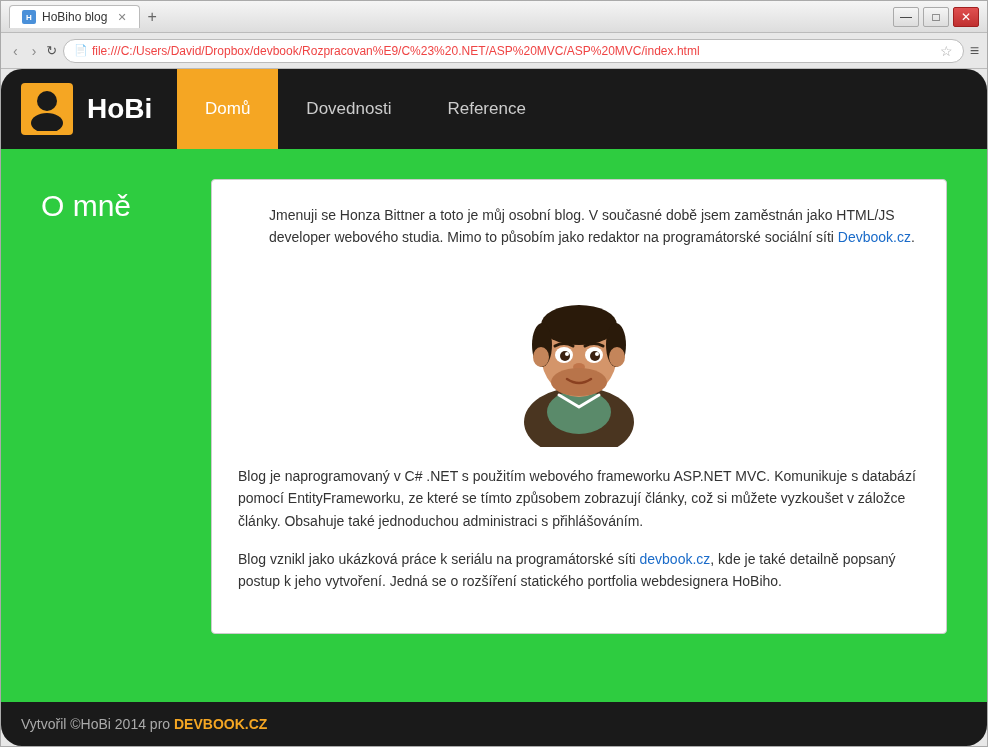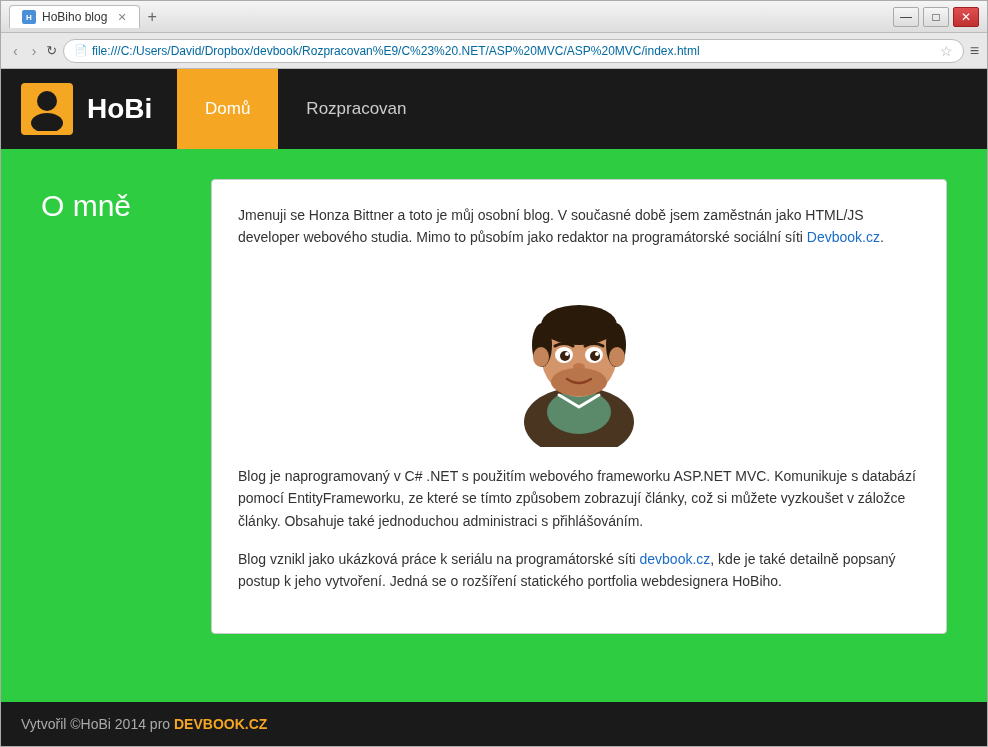--- a/index.html
+++ b/index.html
@@ -118,38 +118,39 @@
       display: flex;
       align-items: center;
       gap: 4px;
     }
     .url-icon {
       font-size: 11px;
       color: #666;
     }
     .url-text {
       font-size: 12px;
-      color: #0369a1;
+      color: #ef4444;
       flex: 1;
     }
     .url-star { font-size: 14px; color: #aaa; }
     .menu-btn {
       background: none;
       border: none;
       font-size: 16px;
       color: #555;
       cursor: pointer;
     }
 
     
     .website {
       flex: 1;
       display: flex;
       flex-direction: column;
       overflow: hidden;
+      border-radius: 21px;
     }
 
     
     .site-nav {
       background: #1a1a1a;
       height: 80px;
       display: flex;
       align-items: center;
       padding: 0 20px;
       flex-shrink: 0;
@@ -218,20 +219,21 @@
       border-radius: 4px;
       flex: 1;
       padding: 24px 26px;
       font-size: 14px;
       line-height: 1.6;
       color: #333;
     }
     .intro-text {
       color: #333;
       margin-bottom: 18px;
+      margin-left: 31px;
     }
     .link-text { color: #1a6bc9; text-decoration: none; }
 
     .avatar-container {
       display: flex;
       justify-content: center;
       margin: 10px 0 18px 0;
     }
     .cartoon-avatar {
       width: 150px;
@@ -301,21 +303,22 @@
 
           <svg width="38" height="44" viewBox="0 0 38 44" fill="none">
             <circle cx="19" cy="14" r="10" fill="#1a1a1a"></circle>
             <ellipse cx="19" cy="36" rx="16" ry="10" fill="#1a1a1a"></ellipse>
           </svg>
         </div>
         <span class="site-title">HoBi</span>
       </div>
       <div class="nav-items">
         <a class="nav-item active">Domů</a>
-        <a class="nav-item">Rozpracovan</a>
+        <a class="nav-item">Dovednosti</a>
+        <a class="nav-item">Reference</a>
       </div>
     </nav>
 
     <div class="main-content">
       <h2 class="sidebar-title">O mně</h2>
 
       <div class="content-box">
         <p class="intro-text">
           <span>Jmenuji se Honza Bittner a toto je můj osobní blog. V současné době jsem zaměstnán jako HTML/JS developer webového studia. Mimo to působím jako redaktor na programátorské sociální síti </span><a class="link-text">Devbook.cz</a><span>.</span>
         </p>

